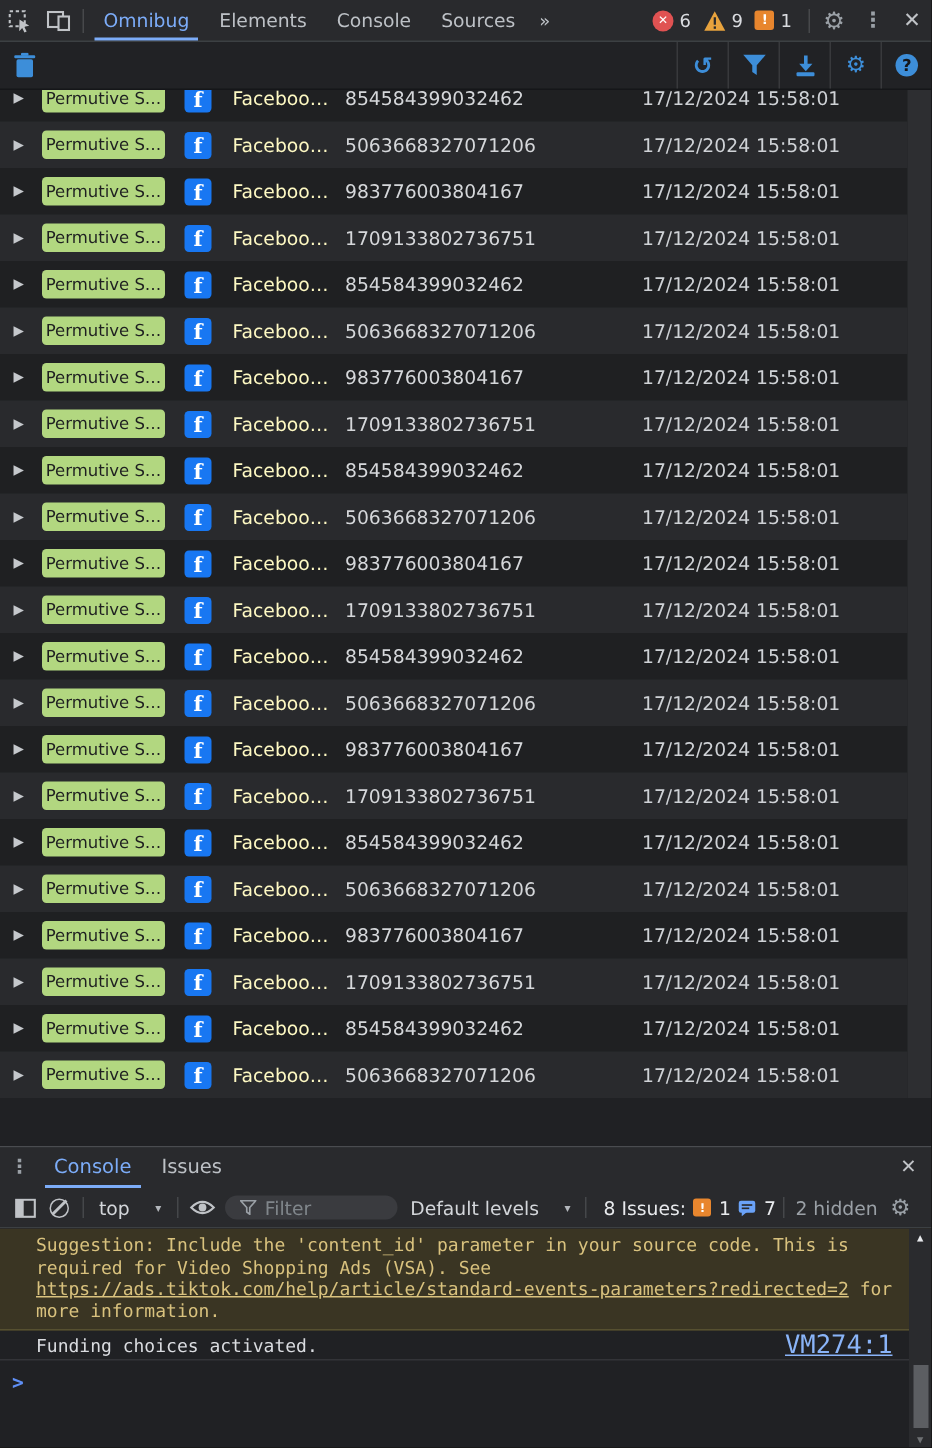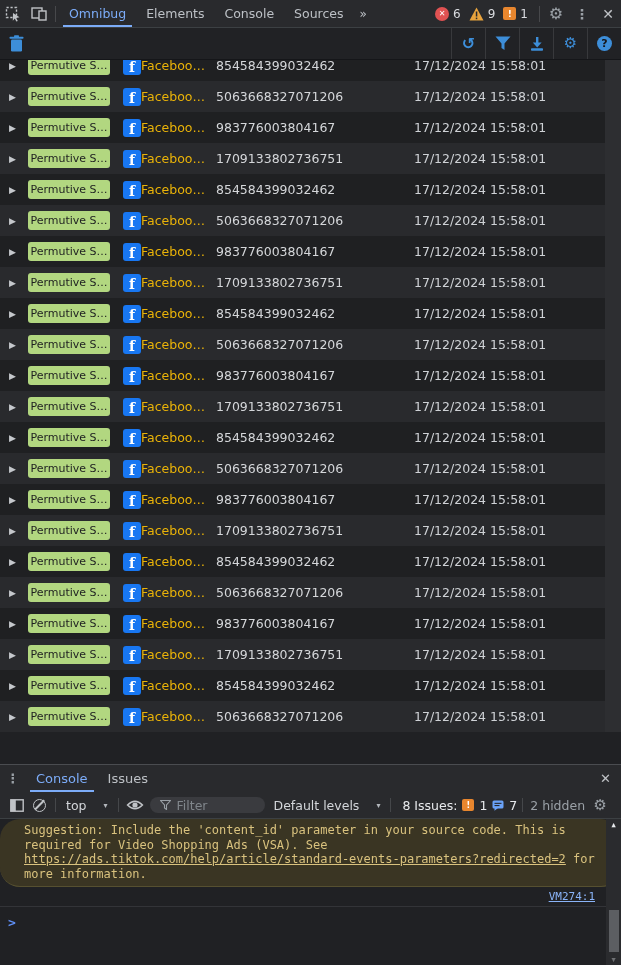--- a/index.html
+++ b/index.html
@@ -43,21 +43,21 @@
   .table-wrap{position:absolute;left:0;top:60px;width:605px;height:672px;overflow:hidden;}
   .table-inner{margin-top:-10px;}
   .row{height:31px;display:flex;align-items:center;background:#1f2022;position:relative;}
   .row:nth-child(even){background:#292a2d;}
   .row-arrow{width:16px;margin-left:9px;color:#c5c8cc;font-size:9px;flex:0 0 auto;}
   .provider-badge{width:82px;margin-left:3px;background:#b2d780;color:#1e1f20;border-radius:3px;
     font-size:11px;padding:3px 0;text-align:center;white-space:nowrap;overflow:hidden;flex:0 0 auto;}
   .fb-icon{width:18px;height:18px;margin-left:13px;background:#1877f2;border-radius:3px;color:#fff;
     font-family:"DejaVu Serif","Liberation Serif",serif;font-weight:bold;font-size:14px;
     display:flex;align-items:flex-end;justify-content:center;overflow:hidden;line-height:1.05;flex:0 0 auto;}
-  .acct{width:66px;margin-left:0;color:#eab308;white-space:nowrap;overflow:hidden;flex:0 0 auto;}
+  .acct{width:66px;margin-left:14px;color:#fef9c3;white-space:nowrap;overflow:hidden;flex:0 0 auto;}
   .rid{width:198px;margin-left:9px;color:#d5d7da;flex:0 0 auto;}
   .rtime{color:#cfd2d6;flex:0 0 auto;}
   .table-gutter{position:absolute;right:0;top:60px;width:16px;height:672px;background:#2d2e31;}
   
   .ob-footer{position:absolute;left:0;top:732px;width:605px;height:32px;display:flex;
     align-items:center;justify-content:center;font-size:13px;color:#c9cdd1;gap:4px;}
   .ob-footer a{color:#7aa7e8;text-decoration:none;}
   
   .drawer{position:absolute;left:0;top:764px;width:621px;height:201px;border-top:1px solid #4a4c50;background:#202124;}
   .dr-tabbar{height:27px;background:#292a2d;display:flex;align-items:center;}
@@ -77,26 +77,26 @@
     height:16px;padding:0 10px;width:115px;color:#80868b;flex:0 0 auto;margin:0 4px;}
   .issues-wrap{display:flex;align-items:center;gap:5px;color:#e8eaed;margin-left:6px;flex:0 0 auto;}
   .brk-icon{width:12px;height:12px;border-radius:2px;background:#e8862e;color:#fff;display:flex;
     align-items:center;justify-content:center;font-size:8px;font-weight:bold;}
   .hidden-txt{color:#9aa0a6;margin:0 2px;}
   .con-gear{margin-left:auto;margin-right:8px;color:#9aa0a6;font-size:15px;}
   
   .con-msgs{position:relative;height:146px;background:#202124;
     font-family:"DejaVu Sans Mono","Liberation Mono",monospace;font-size:12px;overflow:hidden;}
   .warn-msg{background:#3a3523;color:#d9c27e;border-bottom:1px solid #565030;
-    padding:4px 0 5px 24px;line-height:14.5px;border-radius:20px;}
+    padding:4px 0 5px 24px;line-height:14.5px;}
   .warn-text{display:block;width:572px;word-wrap:break-word;}
   .warn-text a{color:#d9c27e;text-decoration:underline;}
   .log-row{display:flex;align-items:center;height:20px;border-bottom:1px solid #333438;
     padding-left:24px;color:#dadce0;}
-  .log-src{margin-left:auto;margin-right:26px;color:#8ab4f8;text-decoration:underline;font-size:11px;}
+  .log-src{margin-left:auto;margin-right:26px;color:#8ab4f8;text-decoration:underline;font-size:17px;}
   .prompt-row{padding:8px 0 0 8px;color:#5f8ff5;font-weight:bold;font-size:13px;}
   .con-scroll{position:absolute;right:0;top:0;width:15px;height:146px;background:#2a2b2e;}
   .scr-up{position:absolute;top:2px;left:0;width:15px;text-align:center;color:#e8eaed;font-size:7px;}
   .scr-down{position:absolute;bottom:1px;left:0;width:15px;text-align:center;color:#6e7073;font-size:7px;}
   .scr-thumb{position:absolute;left:2.5px;bottom:13px;width:10px;height:42px;background:#5c5e62;}
   svg{display:block;}
 </style>
 </head>
 <body>
 
@@ -479,20 +479,21 @@
       <span class="con-gear"><span>⚙</span></span>
     </div>
 
     <div class="con-msgs">
       <div class="warn-msg">
         <span class="warn-text">
           <span>Suggestion: Include the 'content_id' parameter in your source code. This is required for Video Shopping Ads (VSA). See </span><a href="#">https://ads.tiktok.com/help/article/standard-events-parameters?redirected=2</a><span> for more information.</span>
         </span>
       </div>
       <div class="log-row">
+        <span>Funding choices activated.</span>
         <a href="#" class="log-src">VM274:1</a>
       </div>
       <div class="prompt-row">
         <span>&gt;</span>
       </div>
       <div class="con-scroll">
         <div class="scr-up">▲</div>
         <div class="scr-thumb"></div>
         <div class="scr-down">▼</div>
       </div>

